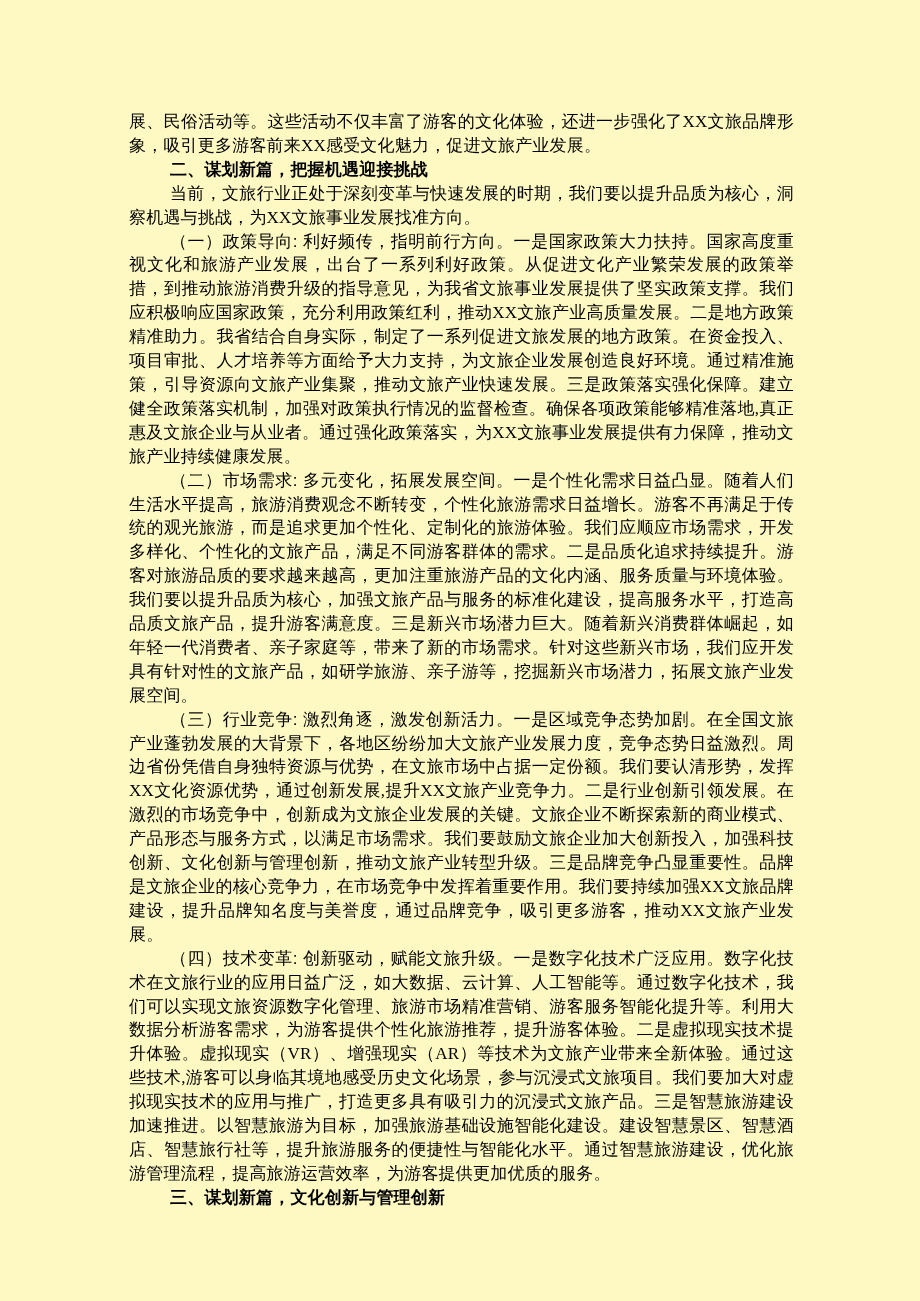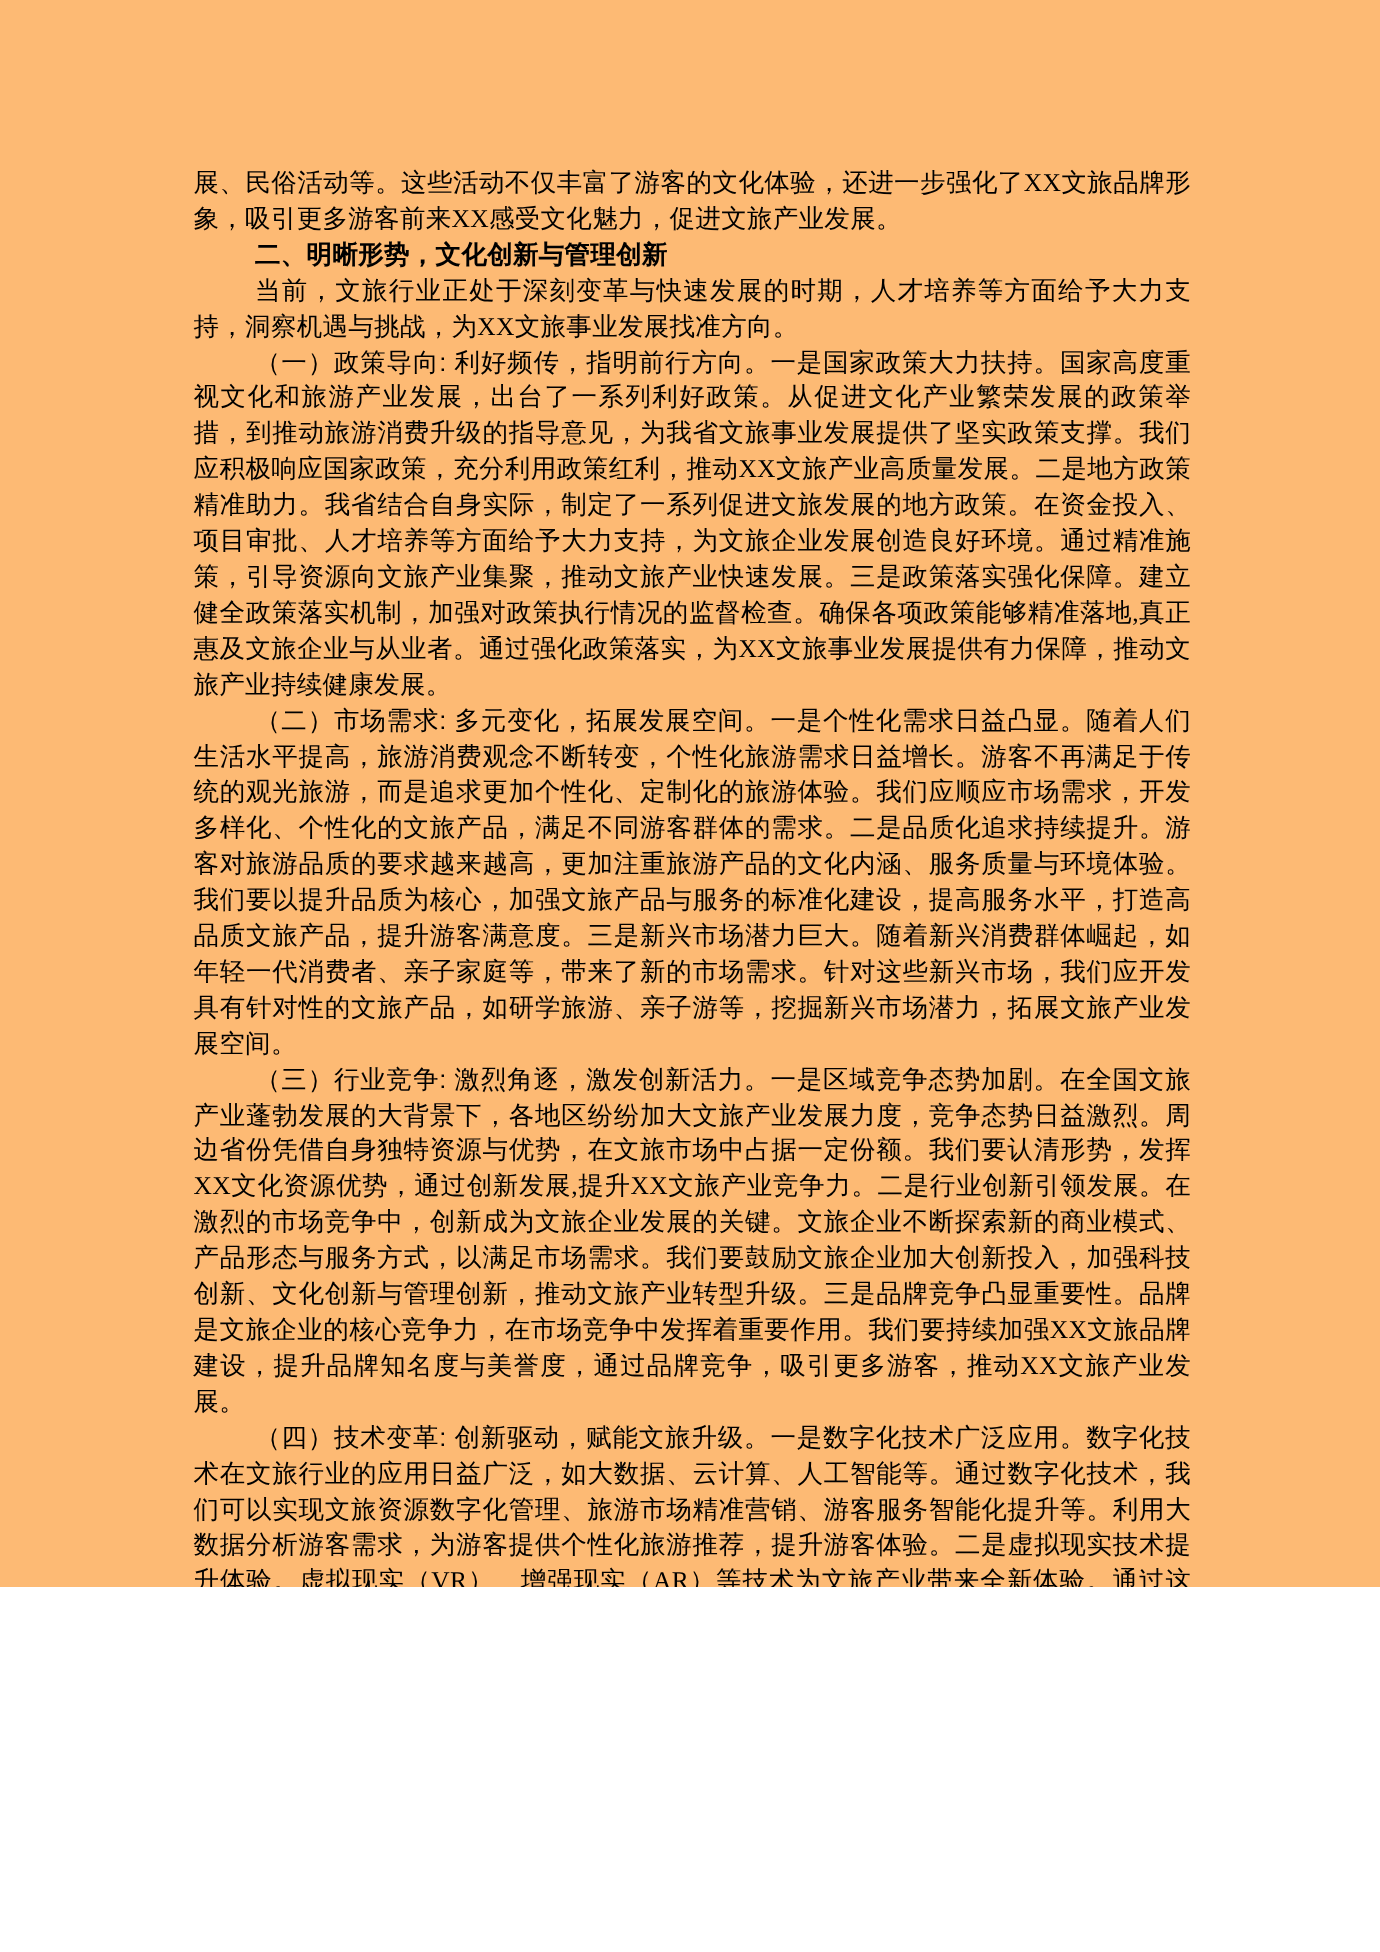--- a/index.html
+++ b/index.html
@@ -1,20 +1,20 @@
 <!DOCTYPE html>
 <html><head>
 <meta charset="utf-8">
 <style>
   html, body { margin: 0; padding: 0; background: #ffffff; }
   .page {
     position: relative;
     width: 920px;
-    height: 1058px;
-    background: #fdba74;
+    height: 1301px;
+    background: #fef9c3;
     box-sizing: border-box;
     padding: 110px 126px 0 129px;
     overflow: hidden;
   }
   .doc { width: 100%; }
   .para {
     margin: 0;
     font-family: "Liberation Serif", "DejaVu Serif", serif;
     font-size: 17px;
     line-height: 23.9px;
@@ -32,21 +32,21 @@
     font-weight: 700;
     font-family: "Liberation Sans", "DejaVu Sans", sans-serif;
   }
 </style>
 </head>
 <body>
 
 <div class="page">
   <div class="doc">
       <p class="para"><span class="run">展、民俗活动等。这些活动不仅丰富了游客的文化体验，还进一步强化了XX文旅品牌形象，吸引更多游客前来XX感受文化魅力，促进文旅产业发展。</span></p>
-      <p class="para heading indent"><span class="run bold">二、明晰形势，文化创新与管理创新</span></p>
-      <p class="para indent"><span class="run">当前，文旅行业正处于深刻变革与快速发展的时期，人才培养等方面给予大力支持，洞察机遇与挑战，为XX文旅事业发展找准方向。</span></p>
+      <p class="para heading indent"><span class="run bold">二、谋划新篇，把握机遇迎接挑战</span></p>
+      <p class="para indent"><span class="run">当前，文旅行业正处于深刻变革与快速发展的时期，我们要以提升品质为核心，洞察机遇与挑战，为XX文旅事业发展找准方向。</span></p>
       <p class="para indent"><span class="run bold">（一）政策导向: 利好频传，指明前行方向。一是</span><span class="run">国家政策大力扶持。国家高度重视文化和旅游产业发展，出台了一系列利好政策。从促进文化产业繁荣发展的政策举措，到推动旅游消费升级的指导意见，为我省文旅事业发展提供了坚实政策支撑。我们应积极响应国家政策，充分利用政策红利，推动XX文旅产业高质量发展。二是地方政策精准助力。我省结合自身实际，制定了一系列促进文旅发展的地方政策。在资金投入、项目审批、人才培养等方面给予大力支持，为文旅企业发展创造良好环境。通过精准施策，引导资源向文旅产业集聚，推动文旅产业快速发展。三是政策落实强化保障。建立健全政策落实机制，加强对政策执行情况的监督检查。确保各项政策能够精准落地,真正惠及文旅企业与从业者。通过强化政策落实，为XX文旅事业发展提供有力保障，推动文旅产业持续健康发展。</span></p>
       <p class="para indent"><span class="run bold">（二）市场需求: 多元变化，拓展发展空间。一是个</span><span class="run">性化需求日益凸显。随着人们生活水平提高，旅游消费观念不断转变，个性化旅游需求日益增长。游客不再满足于传统的观光旅游，而是追求更加个性化、定制化的旅游体验。我们应顺应市场需求，开发多样化、个性化的文旅产品，满足不同游客群体的需求。二是品质化追求持续提升。游客对旅游品质的要求越来越高，更加注重旅游产品的文化内涵、服务质量与环境体验。我们要以提升品质为核心，加强文旅产品与服务的标准化建设，提高服务水平，打造高品质文旅产品，提升游客满意度。三是新兴市场潜力巨大。随着新兴消费群体崛起，如年轻一代消费者、亲子家庭等，带来了新的市场需求。针对这些新兴市场，我们应开发具有针对性的文旅产品，如研学旅游、亲子游等，挖掘新兴市场潜力，拓展文旅产业发展空间。</span></p>
       <p class="para indent"><span class="run bold">（三）行业竞争: 激烈角逐，激发创新活力。一是</span><span class="run">区域竞争态势加剧。在全国文旅产业蓬勃发展的大背景下，各地区纷纷加大文旅产业发展力度，竞争态势日益激烈。周边省份凭借自身独特资源与优势，在文旅市场中占据一定份额。我们要认清形势，发挥XX文化资源优势，通过创新发展,提升XX文旅产业竞争力。二是行业创新引领发展。在激烈的市场竞争中，创新成为文旅企业发展的关键。文旅企业不断探索新的商业模式、产品形态与服务方式，以满足市场需求。我们要鼓励文旅企业加大创新投入，加强科技创新、文化创新与管理创新，推动文旅产业转型升级。三是品牌竞争凸显重要性。品牌是文旅企业的核心竞争力，在市场竞争中发挥着重要作用。我们要持续加强XX文旅品牌建设，提升品牌知名度与美誉度，通过品牌竞争，吸引更多游客，推动XX文旅产业发展。</span></p>
       <p class="para indent"><span class="run bold">（四）技术变革: 创新驱动，赋能文旅升级。一是数</span><span class="run">字化技术广泛应用。数字化技术在文旅行业的应用日益广泛，如大数据、云计算、人工智能等。通过数字化技术，我们可以实现文旅资源数字化管理、旅游市场精准营销、游客服务智能化提升等。利用大数据分析游客需求，为游客提供个性化旅游推荐，提升游客体验。二是虚拟现实技术提升体验。虚拟现实（VR）、增强现实（AR）等技术为文旅产业带来全新体验。通过这些技术,游客可以身临其境地感受历史文化场景，参与沉浸式文旅项目。我们要加大对虚拟现实技术的应用与推广，打造更多具有吸引力的沉浸式文旅产品。三是智慧旅游建设加速推进。以智慧旅游为目标，加强旅游基础设施智能化建设。建设智慧景区、智慧酒店、智慧旅行社等，提升旅游服务的便捷性与智能化水平。通过智慧旅游建设，优化旅游管理流程，提高旅游运营效率，为游客提供更加优质的服务。</span></p>
       <p class="para heading indent"><span class="run bold">三、谋划新篇，文化创新与管理创新</span></p>
     </div>
 </div>
 
 </body></html>

